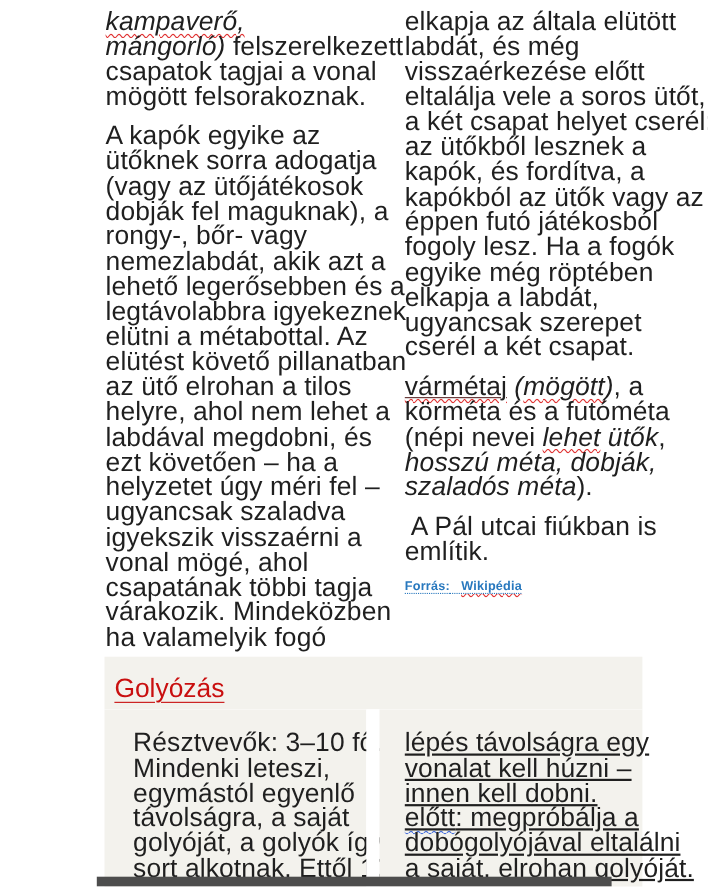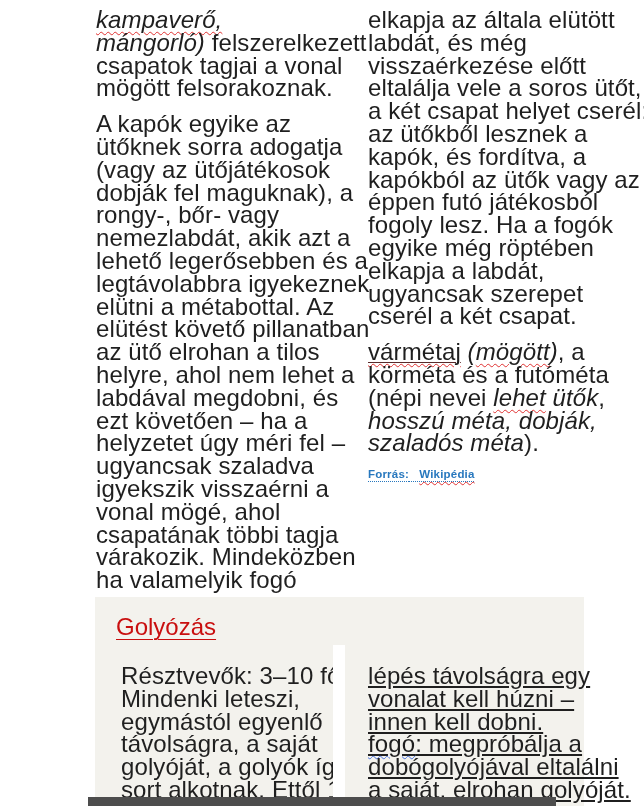--- a/index.html
+++ b/index.html
@@ -37,21 +37,21 @@
   }
   .dot-u{
     text-decoration-line:underline;text-decoration-style:dotted;
     text-decoration-color:#2878be;text-decoration-thickness:1px;
     text-underline-offset:3px;
     text-align:right;
   }
   .bottom-section{position:absolute;left:95px;top:597px;width:489px;}
   .head-row{background:#f3f2ed;padding:16px 0 4px 9px;}
   .head-row h2{
-    display:inline;margin:12px;font-size:24px;font-weight:400;color:#c90f0f;
+    display:inline;margin:0;font-size:24px;font-weight:400;color:#c90f0f;
     text-decoration:underline;text-decoration-thickness:1px;
     text-decoration-color:#c90f0f;text-underline-offset:4px;
   }
   .cells{display:flex;background:#ffffff;}
   .cell{background:#f3f2ed;box-sizing:border-box;}
   .cell-left{width:238px;padding:3px 0 9px 9px;}
   .cell-gap{width:12px;background:#ffffff;}
   .cell-right{width:239px;padding:3px 0 9px 6px;text-decoration:underline;}
   .cell p.body{margin:17px;}
   .bottom-bar{
@@ -103,20 +103,22 @@
 fogoly lesz. Ha a fogók
 egyike még röptében
 elkapja a labdát,
 ugyancsak szerepet
 cserél a két csapat.</span></p>
   <p class="body"><span class="u-solid"><span class="sp-red">vármétaj</span></span><span> </span><span class="it">(</span><span class="it sp-red">mögött</span><span class="it">)</span><span>, a
 körméta és a futóméta
 (népi nevei </span><span class="it sp-red">lehet</span><span class="it"> ütők</span><span>,
 </span><span class="it">hosszú méta, dobják,
 szaladós méta</span><span>).</span></p>
+  <p class="body"><span> A Pál utcai fiúkban is
+említik.</span></p>
   <div class="source"><span class="dot-u"><span>Forrás:</span><span>   </span><span class="sp-red">Wikipédia</span></span></div>
 </div>
 
 <div class="bottom-section">
   <div class="head-row">
     <h2>Golyózás</h2>
   </div>
   <div class="cells">
     <div class="cell cell-left">
       <p class="body"><span>Résztvevők: 3–10 fő.
@@ -124,20 +126,20 @@
 egymástól egyenlő
 távolságra, a saját
 golyóját, a golyók így
 sort alkotnak. Ettől 10</span></p>
     </div>
     <div class="cell-gap"></div>
     <div class="cell cell-right">
       <p class="body"><span>lépés távolságra egy
 vonalat kell húzni –
 innen kell dobni.
-</span><span class="sp-blue">fogó</span><span>: megpróbálja a
+</span><span class="sp-blue">előtt</span><span>: megpróbálja a
 dobógolyójával eltalálni
 a saját, elrohan golyóját.</span></p>
     </div>
   </div>
 </div>
 
 <div class="bottom-bar"></div>
 
 </body></html>

